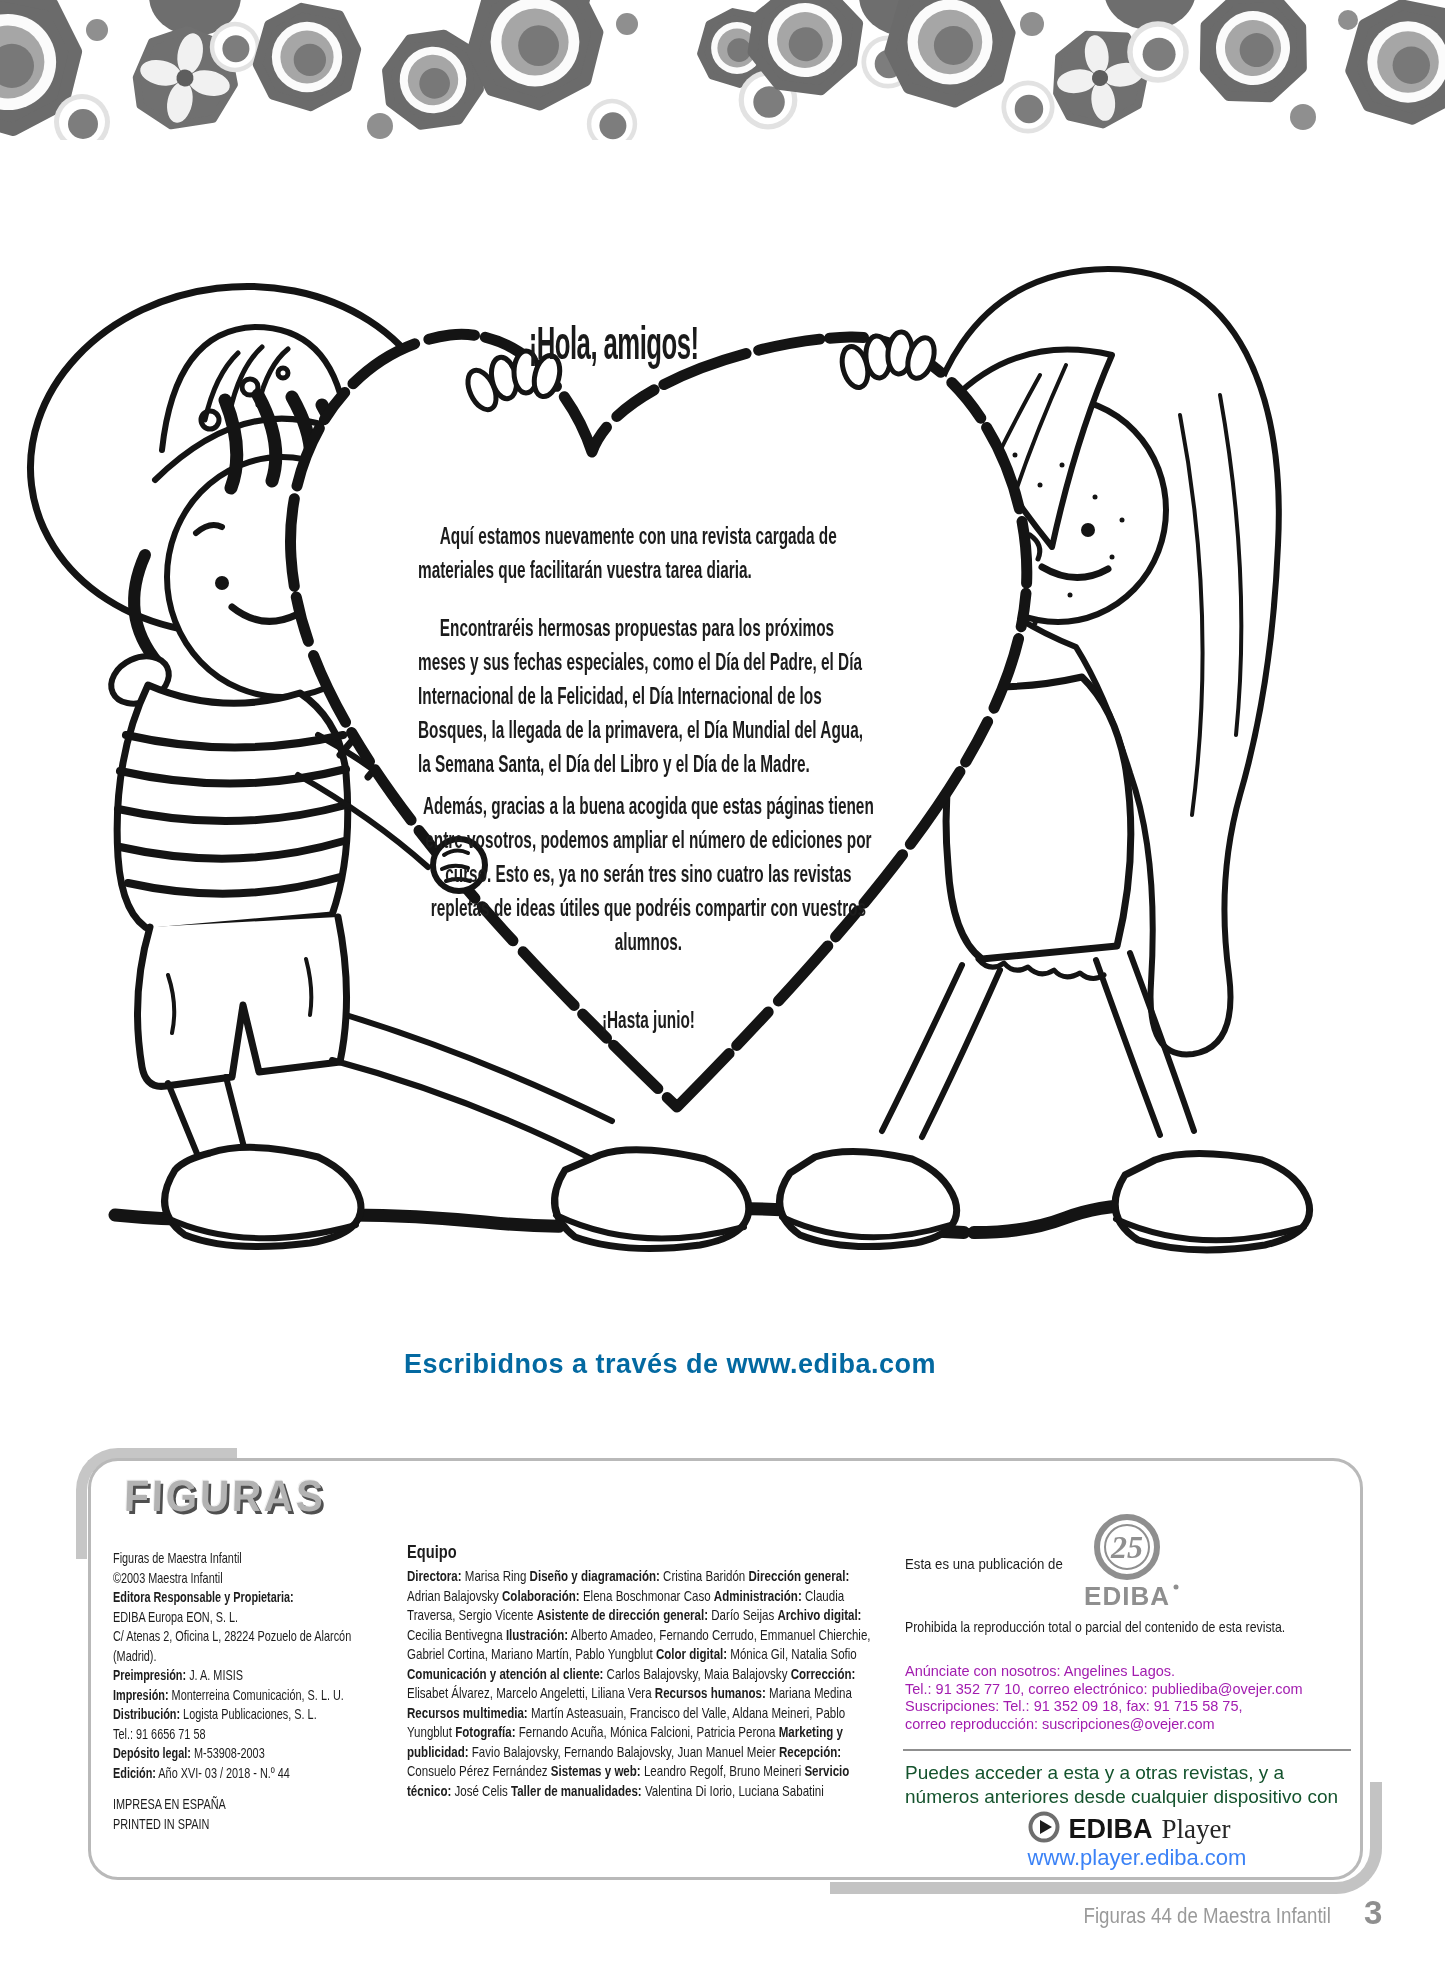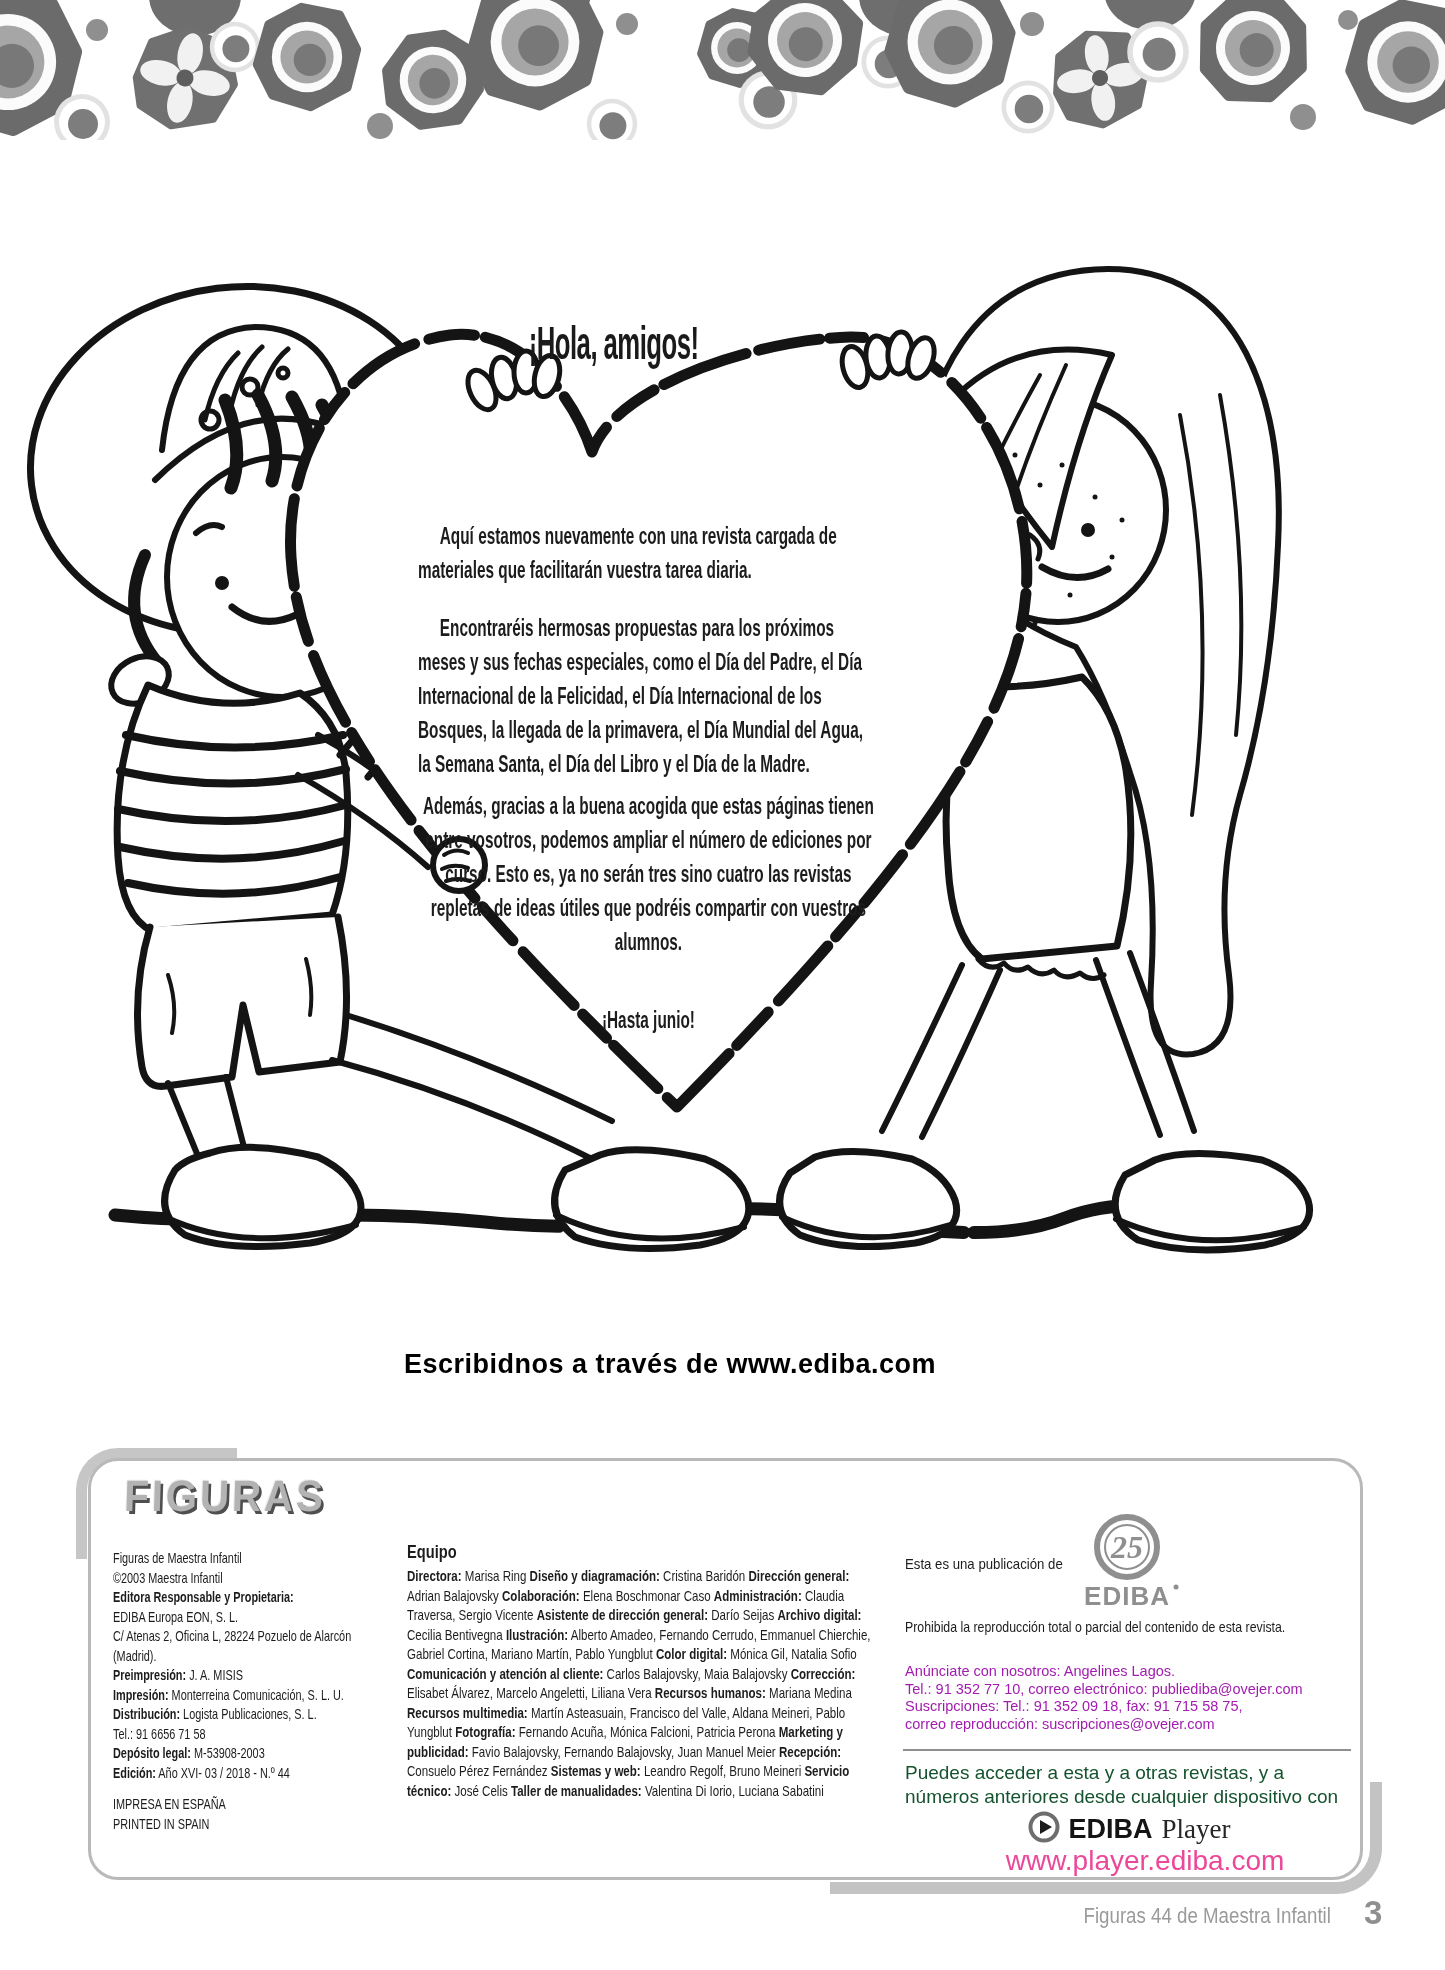--- a/index.html
+++ b/index.html
@@ -19,21 +19,21 @@
   .heart-text{
     left:418px;width:720px;transform:scaleX(.64);transform-origin:0 0;
     font-size:24px;line-height:34px;font-weight:bold;color:#1c1c1c;
   }
   .p1{top:495px;text-indent:34px;}
   .p2{top:587px;text-indent:34px;}
   .p3{top:765px;text-align:center;}
   .closing{top:979px;text-align:center;}
   .contact-line{
     left:120px;top:1349px;width:1100px;text-align:center;
-    font-size:27px;font-weight:bold;color:#000000;letter-spacing:.5px;
+    font-size:27px;font-weight:bold;color:#0369a1;letter-spacing:.5px;
   }
 
   
   .imprint-box{
     left:88px;top:1458px;width:1269px;height:416px;
     border:3px solid #b9b9b9;border-radius:30px;background:#fff;
   }
   .corner-accent-tl{
     left:76px;top:1448px;width:150px;height:100px;
     border-top:11px solid #c6c6c6;border-left:11px solid #c6c6c6;
@@ -60,21 +60,21 @@
   .col-right{left:812px;top:0;width:455px;height:344px;}
   .pub-intro{left:2px;top:94px;font-size:15px;color:#1c1c1c;transform:scaleX(.88);transform-origin:0 0;width:260px;}
   .ediba-logo{left:164px;top:52px;width:120px;height:100px;text-align:left;}
   .prohibition{left:2px;top:158px;width:530px;font-size:14.5px;color:#1c1c1c;transform:scaleX(.85);transform-origin:0 0;}
   .ad-lines{left:2px;top:202px;width:460px;font-size:14.5px;line-height:17.5px;color:#a21caf;}
   .rc-divider{left:0;top:288px;width:448px;border-top:2px solid #8f8f8f;}
   .access-text{left:2px;top:300px;width:452px;font-size:19px;line-height:23.5px;color:#14532d;}
   .player-row{left:0;top:350px;width:452px;display:flex;align-items:center;justify-content:center;gap:9px;}
   .player-bold{font-size:27px;font-weight:bold;color:#141414;}
   .player-light{font-size:27px;font-weight:normal;color:#262626;font-family:Liberation Serif, serif;}
-  .player-url{left:16px;top:384px;width:452px;text-align:center;font-size:28px;color:#ec4899;}
+  .player-url{left:8px;top:384px;width:452px;text-align:center;font-size:22px;color:#3b82f6;}
 
   
   .footer-issue{
     left:1040px;top:1903px;width:290px;text-align:right;font-size:22px;color:#9a9a9a;
     transform:scaleX(.85);transform-origin:100% 0;white-space:nowrap;
   }
   .footer-pagenum{left:1364px;top:1894px;font-size:33px;font-weight:bold;color:#8f8f8f;}
 </style>
 </head>
 <body>

